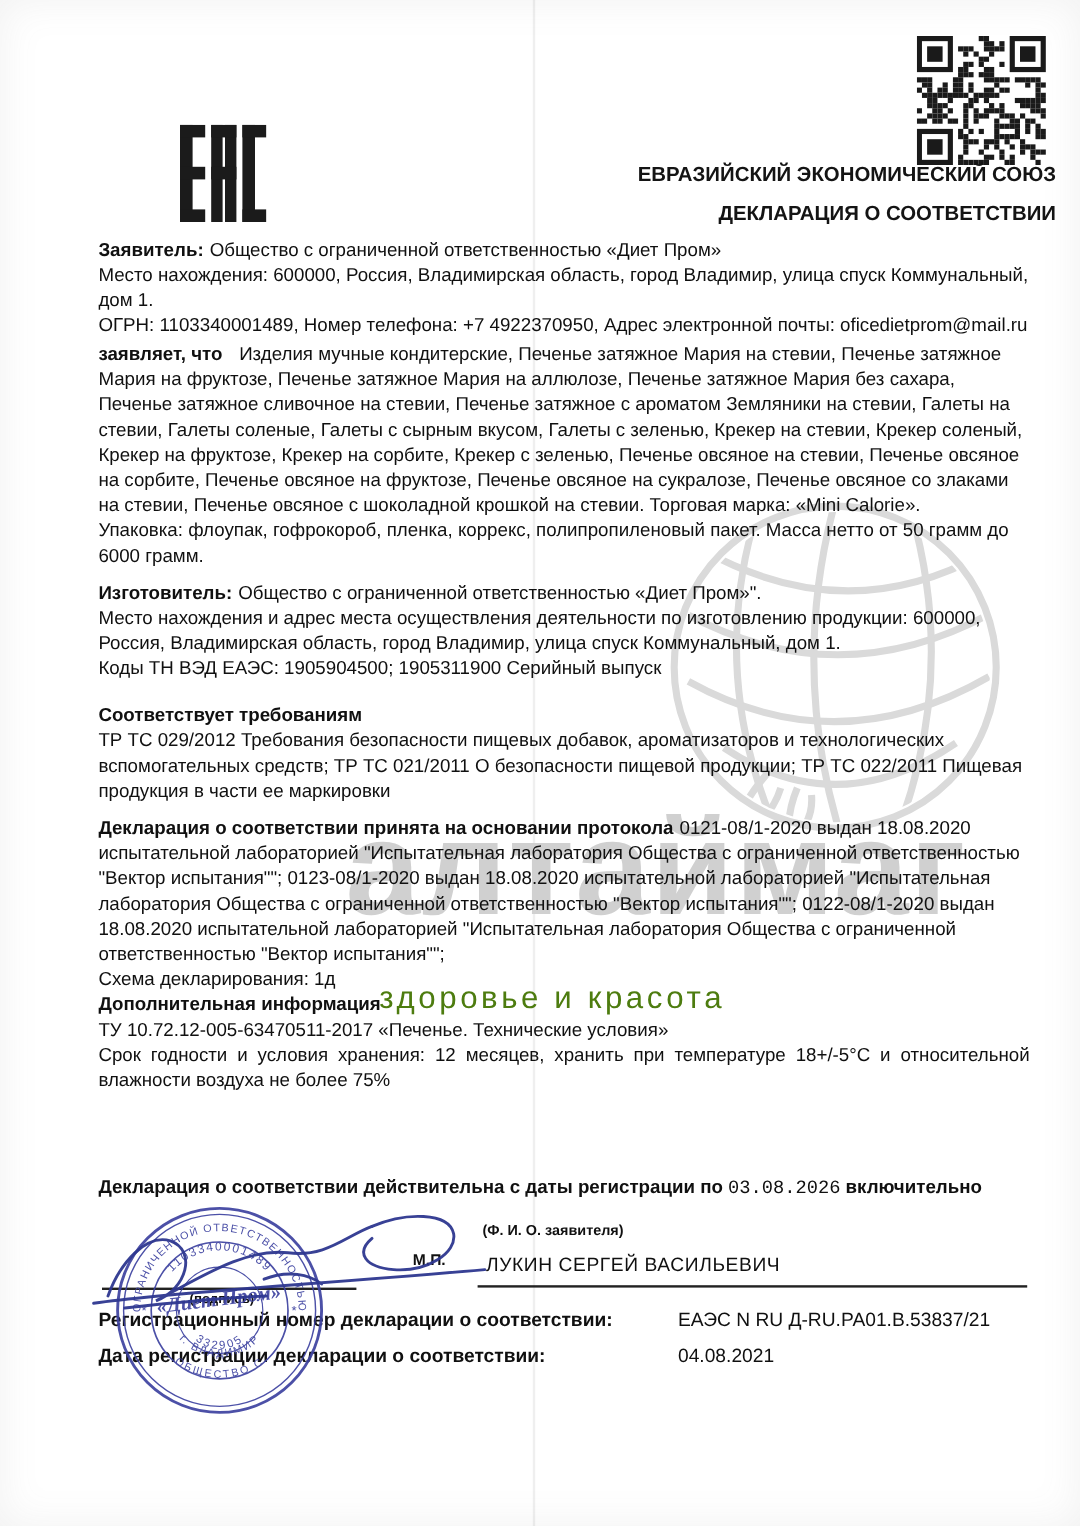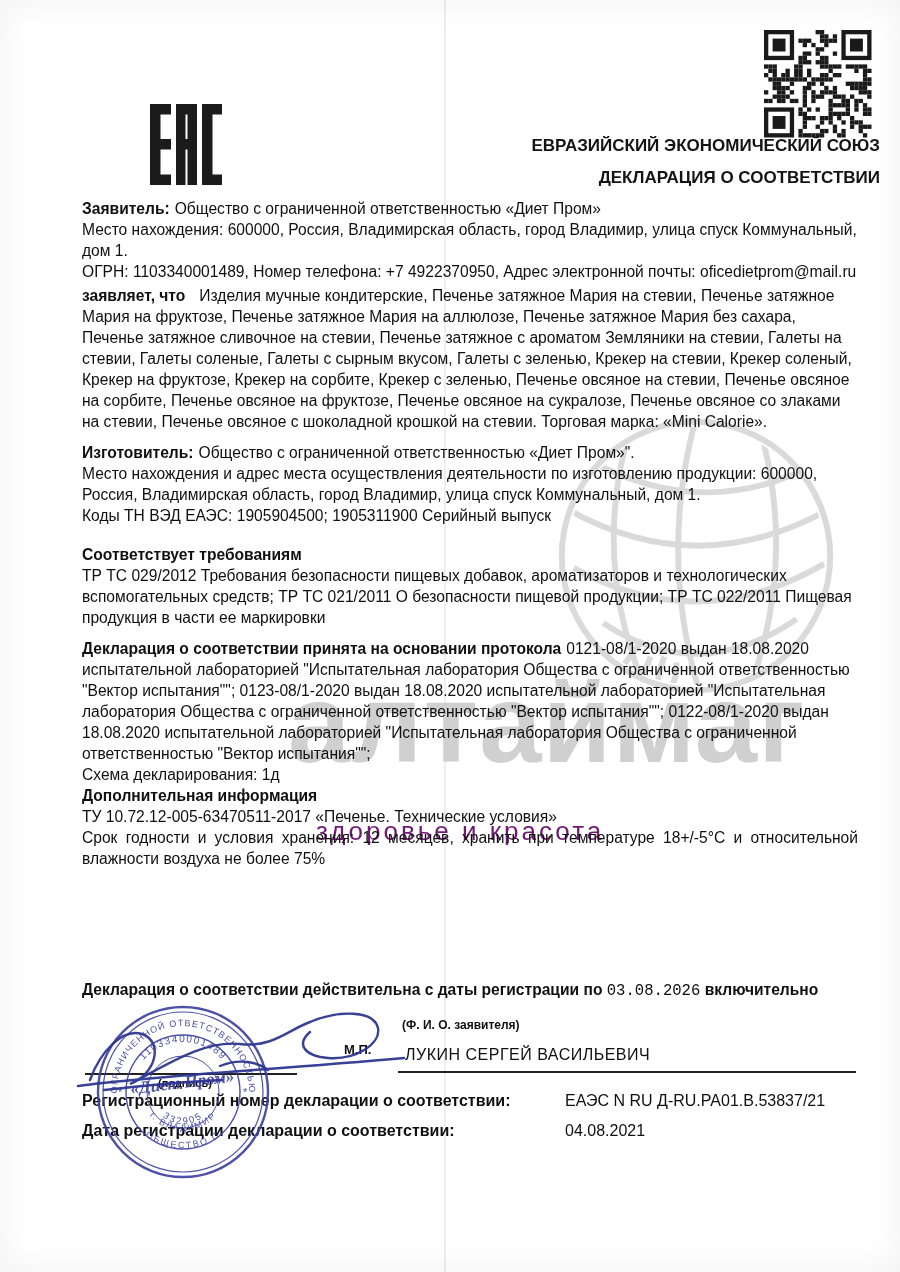--- a/index.html
+++ b/index.html
@@ -11,21 +11,21 @@
   }
   .edge-tint{position:absolute;inset:0;pointer-events:none;
     box-shadow:inset 0 0 34px rgba(120,120,120,.10);z-index:5;}
   .fold-line{position:absolute;left:444px;top:0;width:2px;height:1272px;
     background:#efefef;z-index:0;}
 
   
   .wm{position:absolute;z-index:0;color:#cfcfcf;}
   .wm-brand{left:288px;top:668px;font-size:112px;font-weight:bold;
     letter-spacing:1px;color:#d0d0d0;line-height:1;}
-  .wm-tagline{left:316px;top:816px;font-size:26px;letter-spacing:3px;color:#701a75;}
+  .wm-tagline{left:316px;top:816px;font-size:26px;letter-spacing:3px;color:#4d7c0f;}
   .wm-logo{left:548px;top:408px;}
 
   
   .eac-logo{position:absolute;left:150px;top:104px;z-index:1;}
   .qr{position:absolute;left:764px;top:30px;z-index:1;}
   .title{position:absolute;left:120px;width:760px;text-align:right;
     font-weight:bold;font-size:17px;z-index:1;color:#141414;}
   .title-union{top:136px;}
   .title-doc{top:168px;}
 
@@ -336,20 +336,21 @@
 <div class="title title-doc">ДЕКЛАРАЦИЯ О СООТВЕТСТВИИ</div>
 
 <div class="flow">
   <p><span class="lbl">Заявитель:</span><span>Общество с ограниченной ответственностью «Диет Пром»</span><br>
     <span>Место нахождения: 600000, Россия, Владимирская область, город Владимир, улица спуск Коммунальный, дом 1.</span><br>
     <span>ОГРН: 1103340001489, Номер телефона: +7 4922370950, Адрес электронной почты: oficedietprom@mail.ru</span></p>
 
 
   <p class="mt-s"><span class="lbl-wide">заявляет, что</span><span>Изделия мучные кондитерские, Печенье затяжное Мария на стевии, Печенье затяжное Мария на фруктозе, Печенье затяжное Мария на аллюлозе, Печенье затяжное Мария без сахара, Печенье затяжное сливочное на стевии, Печенье затяжное с ароматом Земляники на стевии, Галеты на стевии, Галеты соленые, Галеты с сырным вкусом, Галеты с зеленью, Крекер на стевии, Крекер соленый, Крекер на фруктозе, Крекер на сорбите, Крекер с зеленью, Печенье овсяное на стевии, Печенье овсяное на сорбите, Печенье овсяное на фруктозе, Печенье овсяное на сукралозе, Печенье овсяное со злаками на стевии, Печенье овсяное с шоколадной крошкой на стевии. Торговая марка: «Mini Calorie».</span></p>
 
+  <p><span>Упаковка: флоупак, гофрокороб, пленка, коррекс, полипропиленовый пакет. Масса нетто от 50 грамм до 6000 грамм.</span></p>
 
   <p class="mt-m"><span class="lbl">Изготовитель:</span><span>Общество с ограниченной ответственностью «Диет Пром»".</span><br>
     <span>Место нахождения и адрес места осуществления деятельности по изготовлению продукции: 600000, Россия, Владимирская область, город Владимир, улица спуск Коммунальный, дом 1.</span><br>
     <span>Коды ТН ВЭД ЕАЭС: 1905904500; 1905311900 Серийный выпуск</span></p>
 
   <p class="mt-l"><span class="b">Соответствует требованиям</span><br>
     <span>ТР ТС 029/2012 Требования безопасности пищевых добавок, ароматизаторов и технологических вспомогательных средств; ТР ТС 021/2011 О безопасности пищевой продукции; ТР ТС 022/2011 Пищевая продукция в части ее маркировки</span></p>
 
   <p class="mt-m"><span class="lbl">Декларация о соответствии принята на основании протокола</span><span>0121-08/1-2020 выдан 18.08.2020 испытательной лабораторией "Испытательная лаборатория Общества с ограниченной ответственностью "Вектор испытания""; 0123-08/1-2020 выдан 18.08.2020  испытательной лабораторией "Испытательная лаборатория Общества с ограниченной ответственностью "Вектор испытания""; 0122-08/1-2020 выдан 18.08.2020  испытательной лабораторией "Испытательная лаборатория Общества с ограниченной ответственностью "Вектор испытания"";</span><br>
     <span>Схема декларирования: 1д</span></p>

